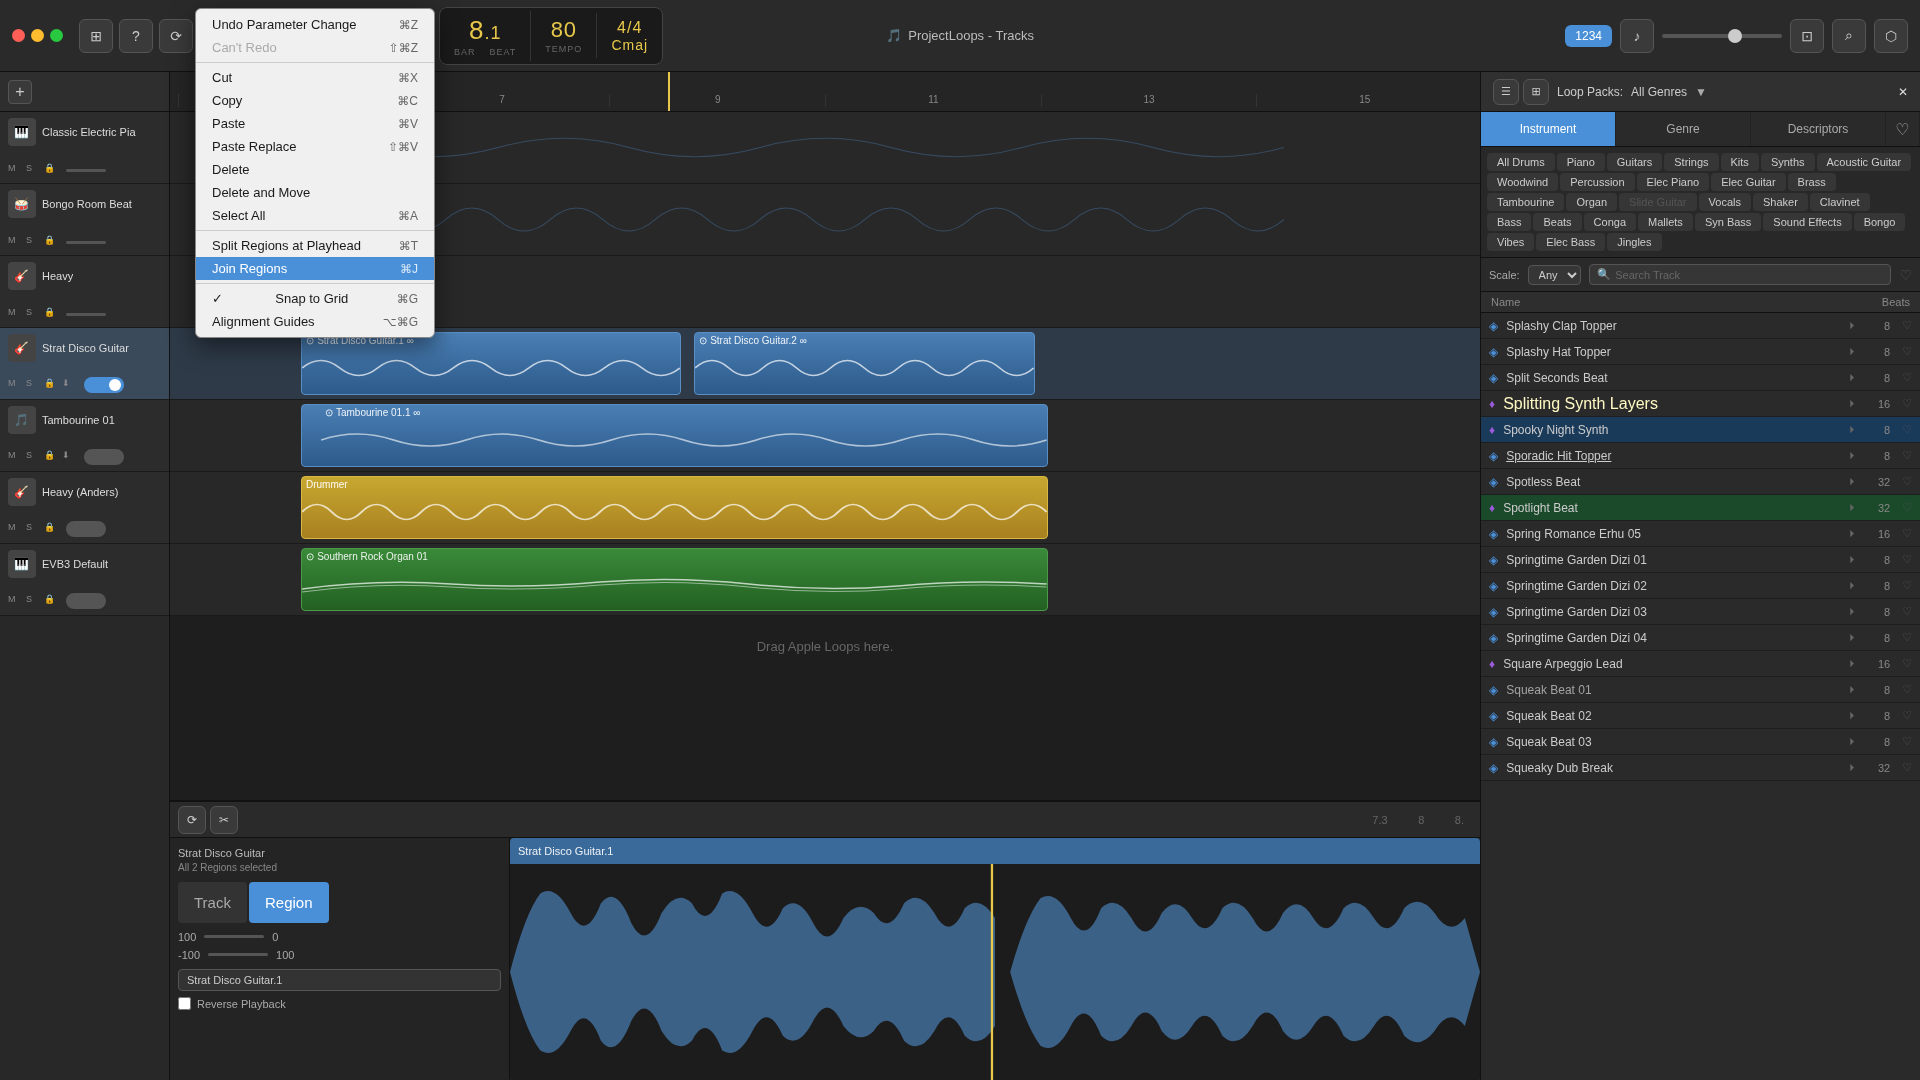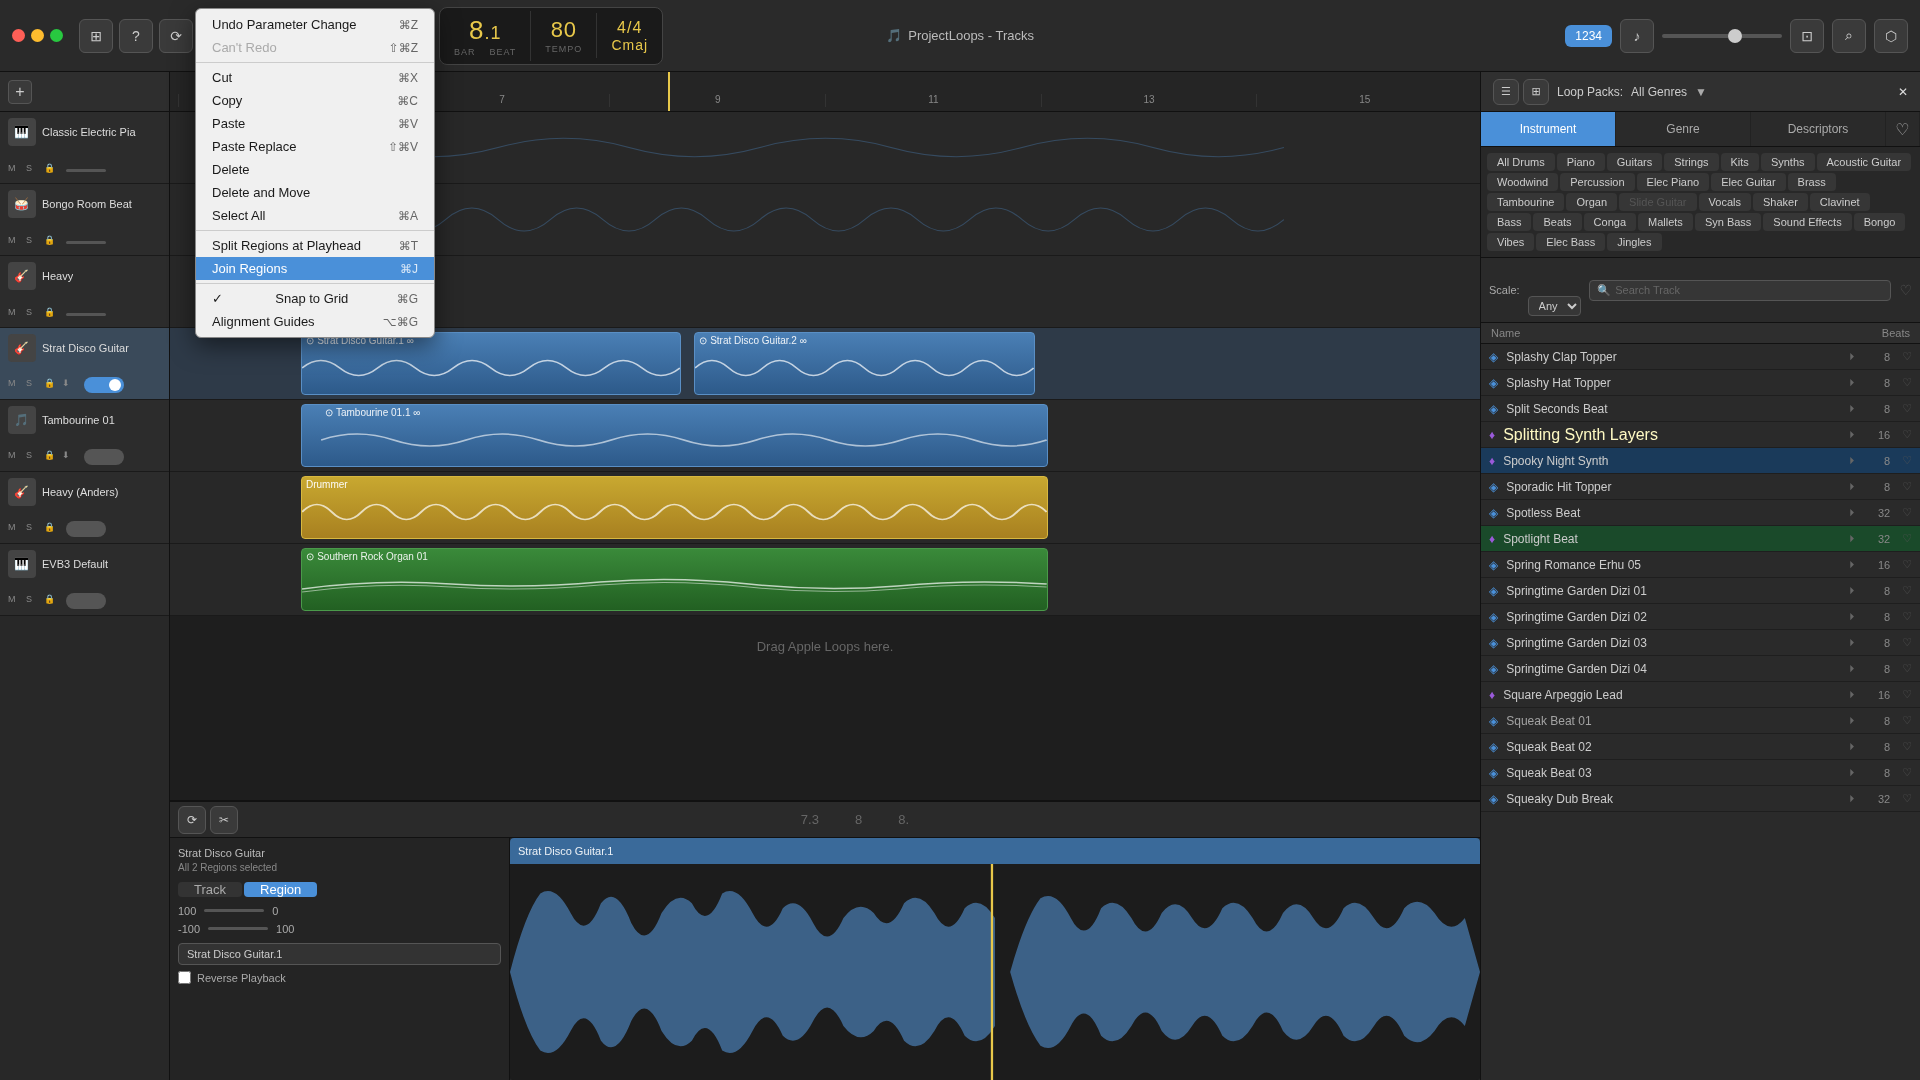--- a/index.html
+++ b/index.html
@@ -335,23 +335,23 @@
       padding: 8px;
     }
     .editor-label { font-size: 11px; color: #bbb; }
     .editor-sublabel { font-size: 10px; color: #888; margin-top: 2px; }
     .editor-tabs {
       display: flex;
       gap: 2px;
       margin: 8px 0;
     }
     .editor-tab {
-      padding: 0 16px;
+      padding: 12px 16px;
       border-radius: 4px;
-      font-size: 13px;
+      font-size: 15px;
       cursor: pointer;
       color: #aaa;
       background: #333;
     }
     .editor-tab.active {
       background: #4a90d9;
       color: white;
     }
     .editor-waveform-area {
       flex: 1;
@@ -456,21 +456,20 @@
       border-bottom: 1px solid #111;
     }
     .scale-label { font-size: 11px; color: #aaa; }
     .scale-select {
       background: #363636;
       border: 1px solid #555;
       border-radius: 4px;
       color: #ccc;
       padding: 2px 6px;
       font-size: 11px;
-      margin-top: 32px;
     }
     .search-box {
       flex: 1;
       background: #363636;
       border: 1px solid #555;
       border-radius: 4px;
       color: #ccc;
       padding: 3px 8px;
       font-size: 11px;
       display: flex;
@@ -792,21 +791,21 @@
         </div>
       </div>
     </div>
 
     <div class="bottom-panel">
       <div class="bottom-header">
         <div style="display:flex;gap:4px;">
           <div class="toolbar-icon-btn" style="width:28px;height:28px;font-size:12px;">⟳</div>
           <div class="toolbar-icon-btn" style="width:28px;height:28px;font-size:12px;">✂</div>
         </div>
-        <div style="flex:1;text-align:center;padding-right:8px;font-size:13px;color:#666;">
+        <div style="flex:1;text-align:right;padding-right:8px;font-size:11px;color:#666;">
           <span>7.3</span>&nbsp;&nbsp;&nbsp;&nbsp;&nbsp;&nbsp;&nbsp;&nbsp;&nbsp;&nbsp;<span>8</span>&nbsp;&nbsp;&nbsp;&nbsp;&nbsp;&nbsp;&nbsp;&nbsp;&nbsp;&nbsp;<span>8.</span>
         </div>
       </div>
 
       <div class="bottom-content">
 
         <div class="editor-left">
           <span class="editor-label">Strat Disco Guitar</span><br>
           <span class="editor-sublabel">All 2 Regions selected</span>
 
@@ -958,21 +957,21 @@
     </div>
         <div class="loop-item selected">
       <span style="color:#9a5ad9;font-size:12px;">♦</span>
       <span style="flex:1;font-size:12px;color:#ccc;">Spooky Night Synth</span>
       <span style="font-size:10px;color:#666;margin-right:4px;">⏵</span>
       <span style="font-size:11px;color:#888;width:24px;text-align:right;">8</span>
       <span style="font-size:11px;color:#555;margin-left:4px;">♡</span>
     </div>
         <div class="loop-item">
       <span style="color:#4a90d9;font-size:12px;">◈</span>
-      <span style="flex:1;font-size:12px;color:#ccc;">Sporadic Hit Topper</span>
+      <span style="flex:1;font-size:12px;color:#ccc;text-decoration:underline;">Sporadic Hit Topper</span>
       <span style="font-size:10px;color:#666;margin-right:4px;">⏵</span>
       <span style="font-size:11px;color:#888;width:24px;text-align:right;">8</span>
       <span style="font-size:11px;color:#555;margin-left:4px;">♡</span>
     </div>
         <div class="loop-item">
       <span style="color:#4a90d9;font-size:12px;">◈</span>
       <span style="flex:1;font-size:12px;color:#ccc;">Spotless Beat</span>
       <span style="font-size:10px;color:#666;margin-right:4px;">⏵</span>
       <span style="font-size:11px;color:#888;width:24px;text-align:right;">32</span>
       <span style="font-size:11px;color:#555;margin-left:4px;">♡</span>

